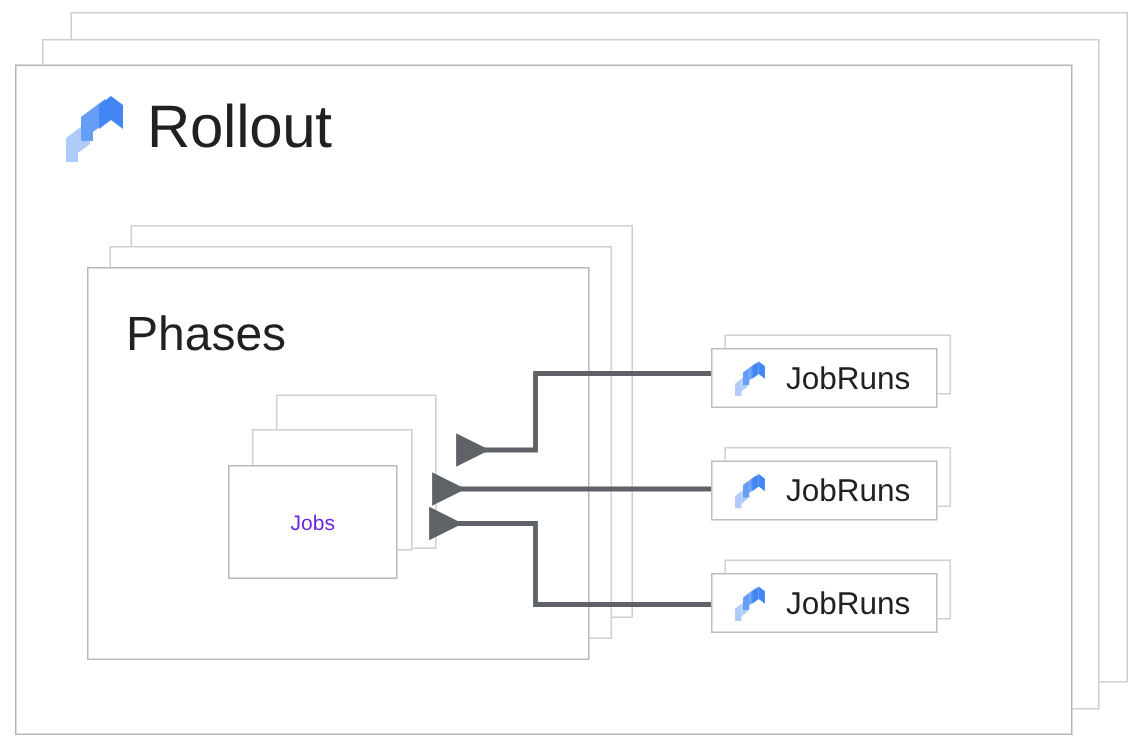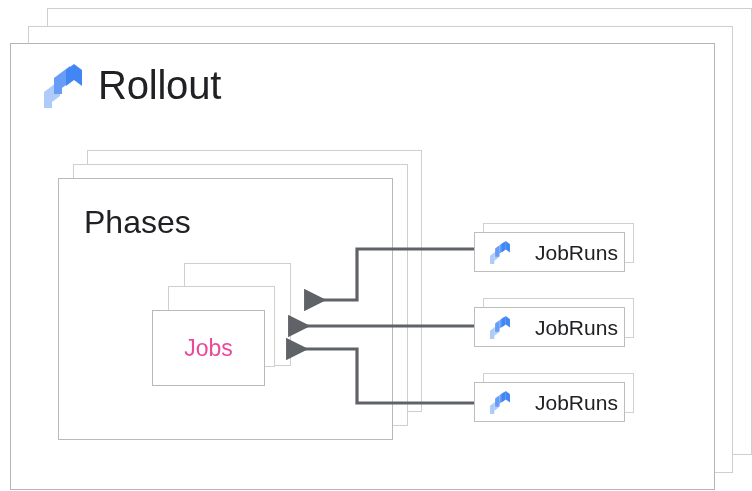--- a/index.html
+++ b/index.html
@@ -80,22 +80,22 @@
                 border-color: #b9b9b9; }
   #jobs-title {
     position: absolute;
     left: 152px;
     top: 310px;
     width: 113px;
     height: 76px;
     display: flex;
     align-items: center;
     justify-content: center;
-    font-size: 23px;
-    color: #ec4899;
+    font-size: 14px;
+    color: #6d28d9;
   }
 
   
   .jobrun-group { position: absolute; }
   .jobrun-shadow {
     position: absolute;
     left: 9px;
     top: -9px;
     width: 151px;
     height: 40px;
@@ -107,21 +107,21 @@
     position: absolute;
     left: 0;
     top: 0;
     width: 151px;
     height: 40px;
     background: #ffffff;
     border: 1px solid #bdbdbd;
     box-sizing: border-box;
     display: flex;
     align-items: center;
-    gap: 24px;
+    gap: 13px;
     padding-left: 12px;
   }
   .jobrun-label {
     font-size: 21px;
     color: #202124;
     line-height: 1;
     white-space: nowrap;
   }
 
   #jobruns-1 { left: 474px; top: 232px; }

